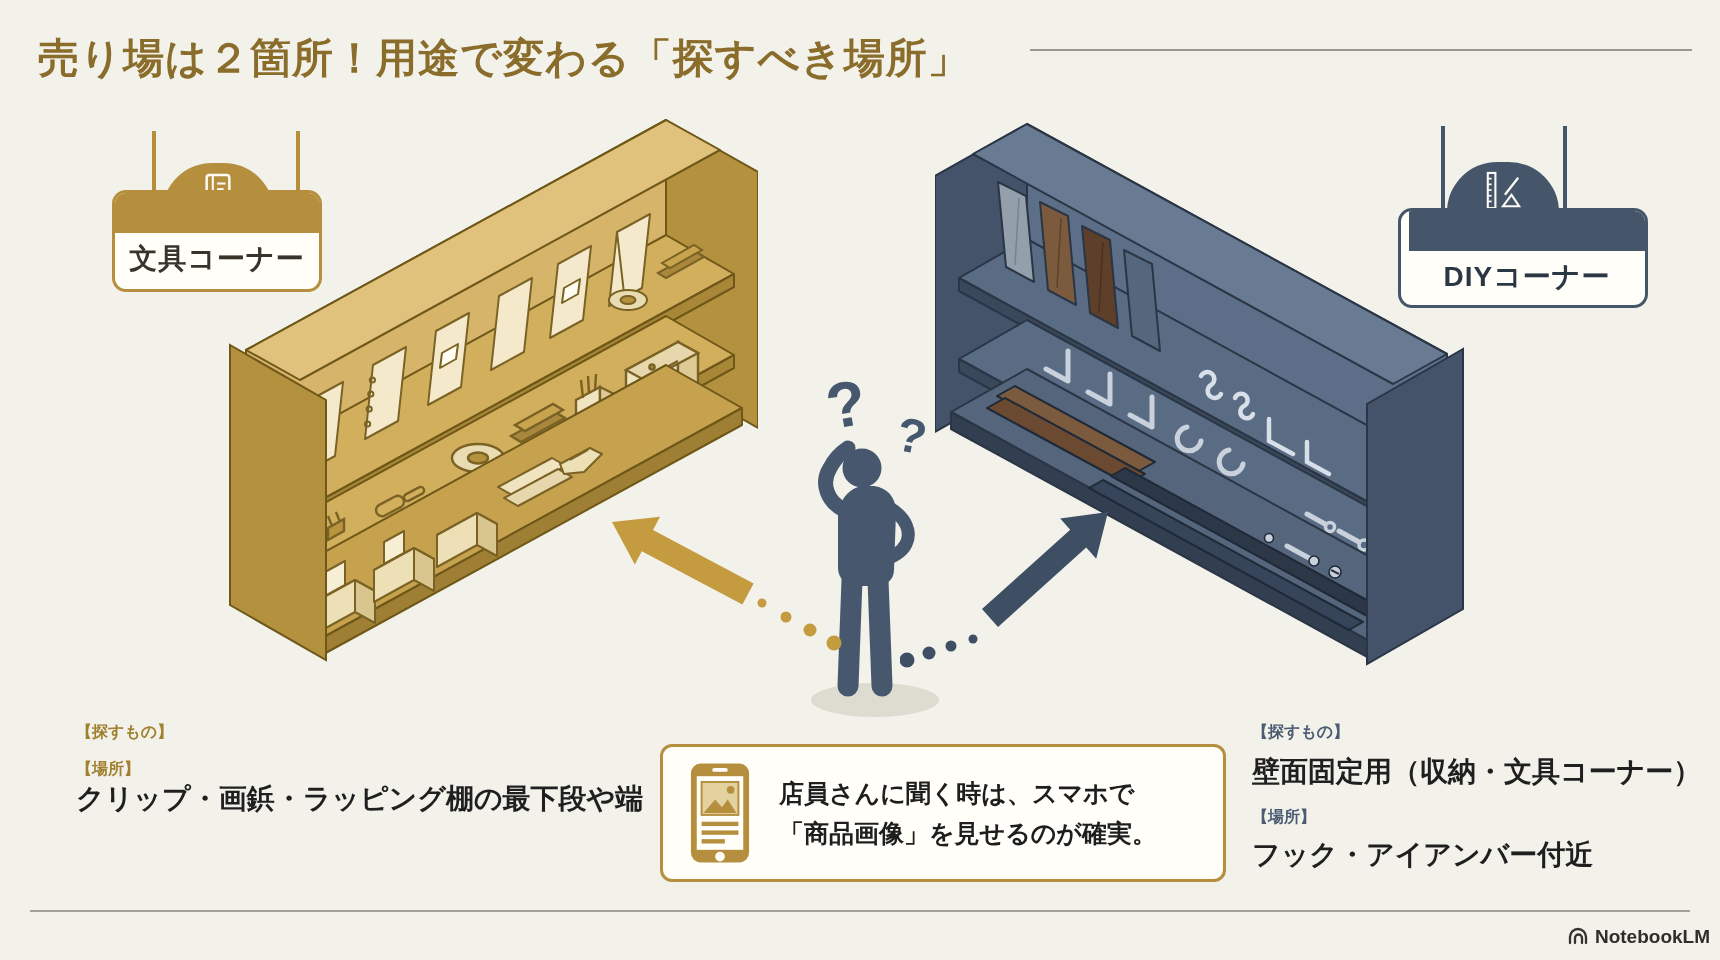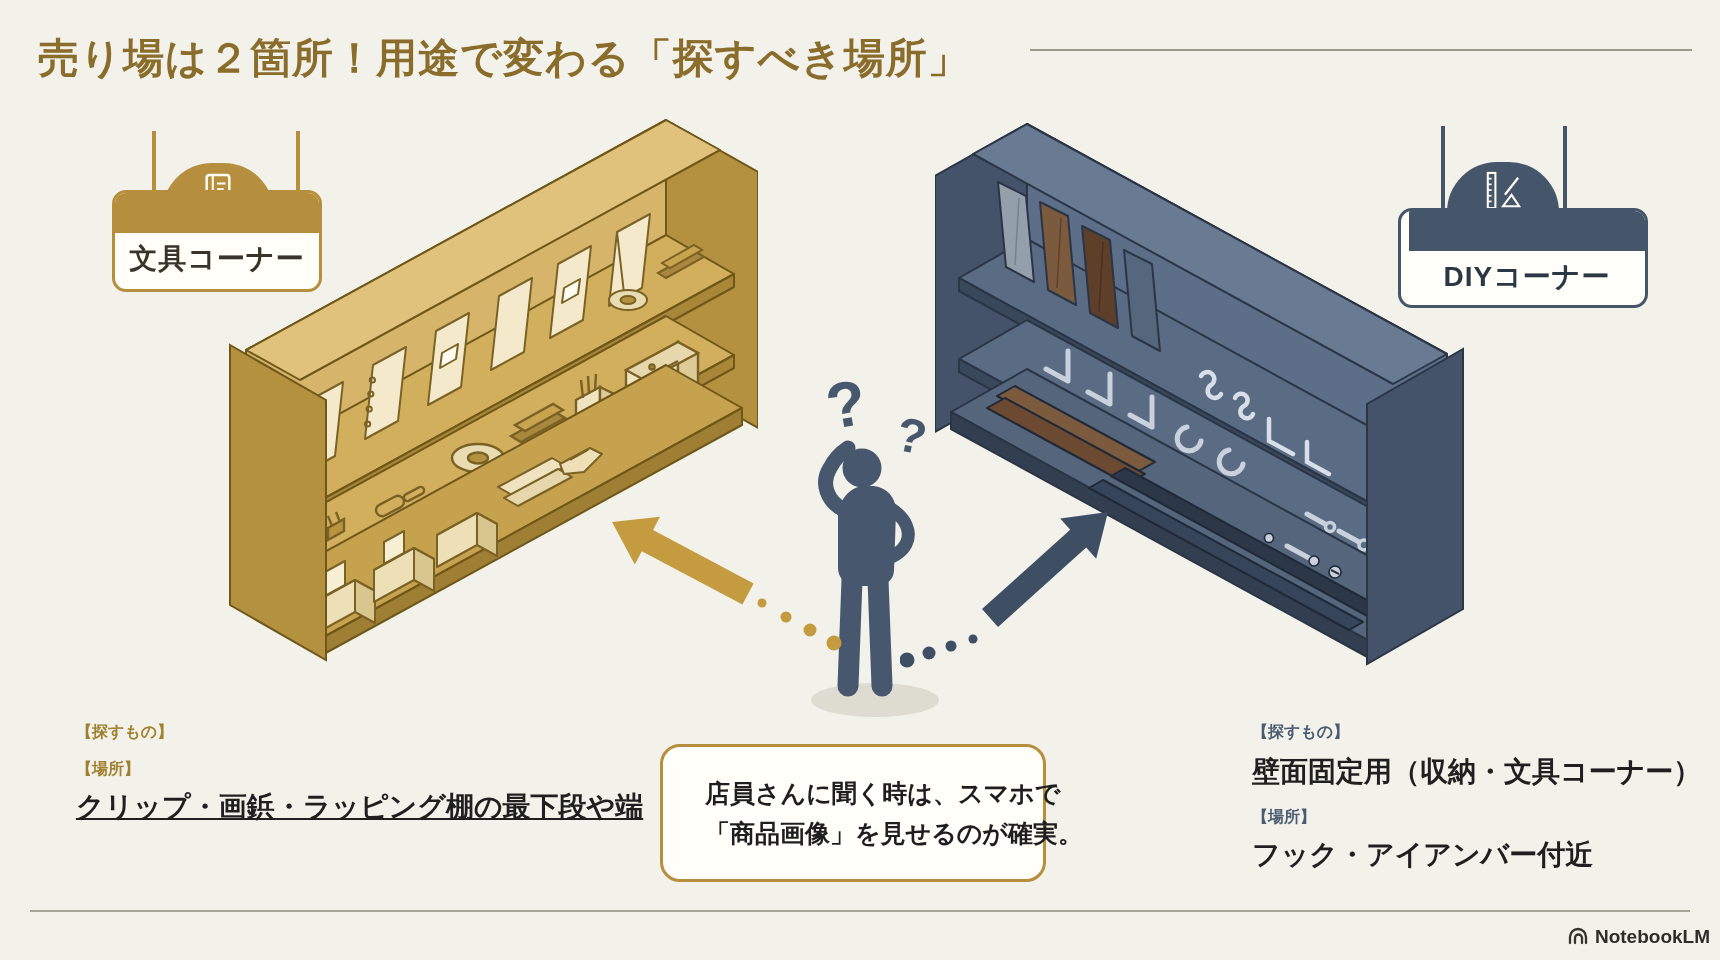--- a/index.html
+++ b/index.html
@@ -20,23 +20,23 @@
   .badge-band{height:40px;background:#B68F3E;}
   .badge-band.slate{background:#45566B;}
   .badge-label{display:flex;align-items:center;justify-content:center;height:52px;font-size:28px;font-weight:800;color:#39342B;letter-spacing:1px;}
   .badge-label.slate{color:#2C3744;}
   
   .info-h{font-size:16px;font-weight:800;white-space:nowrap;}
   .info-h.gold{color:#A0802F;}
   .info-h.slate{color:#4A5B72;}
   .info-v{font-size:28px;font-weight:700;color:#1F1F1F;white-space:nowrap;}
   
-  .callout{position:absolute;left:660px;top:744px;width:386px;height:138px;background:#FFFEF8;
-    border:3.5px solid #B68F3E;border-radius:20px;box-sizing:border-box;
-    display:flex;align-items:center;padding-left:26px;gap:16px;}
+  .callout{position:absolute;left:660px;top:744px;width:566px;height:138px;background:#FFFEF8;
+    border:3.5px solid #B68F3E;border-radius:12px;box-sizing:border-box;
+    display:flex;align-items:center;padding-left:26px;gap:28px;}
   .callout-text{font-size:25px;font-weight:700;color:#1E1E1E;line-height:1.62;white-space:nowrap;}
   
   .source{position:absolute;left:0;right:0;top:925px;text-align:center;font-size:21px;font-weight:600;color:#33312B;}
   .brand{position:absolute;right:10px;top:926px;display:flex;align-items:center;gap:6px;
     font-size:19px;font-weight:700;color:#2E2D29;}
 </style>
 </head>
 <body>
 
 <div id="canvas">
@@ -255,21 +255,21 @@
     <polygon points="98,146.9 186.2,67.6 196.2,78.8 208,32 160.2,38.6 170.2,49.8 82,129.1" fill="#3E4F64"></polygon>
     <circle cx="7" cy="180" r="7.5" fill="#3E4F64"></circle>
     <circle cx="29" cy="173" r="6.5" fill="#3E4F64"></circle>
     <circle cx="51" cy="166" r="5.5" fill="#3E4F64"></circle>
     <circle cx="73" cy="159" r="4.5" fill="#3E4F64"></circle>
   </svg>
 
   <div class="abs" style="left:76px;top:722px;">
     <div class="info-h gold">【探すもの】</div>
     <div class="info-h gold" style="margin-top:16px;">【場所】</div>
-    <div class="info-v" style="margin-top:8px;text-decoration:underline;">クリップ・画鋲・ラッピング棚の最下段や端</div>
+    <div class="info-v" style="">クリップ・画鋲・ラッピング棚の最下段や端</div>
   </div>
 
   <div class="abs" style="left:1252px;top:722px;">
     <div class="info-h slate">【探すもの】</div>
     <div class="info-v" style="margin-top:10px;">壁面固定用（収納・文具コーナー）</div>
     <div class="info-h slate" style="margin-top:16px;">【場所】</div>
     <div class="info-v" style="margin-top:8px;">フック・アイアンバー付近</div>
   </div>
 
   <div class="callout">

